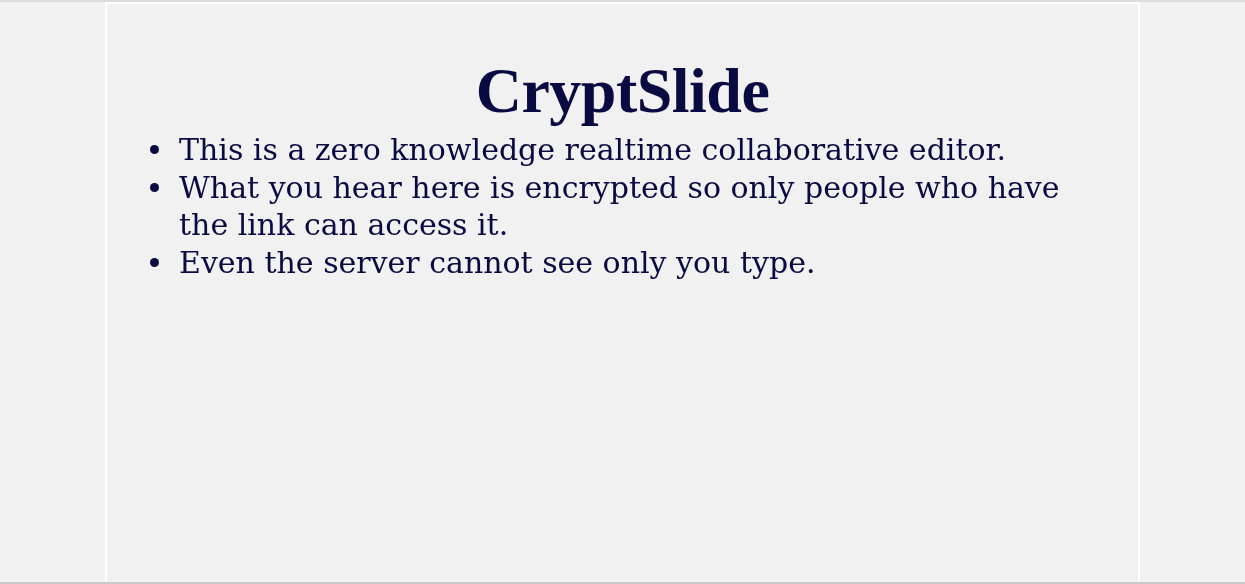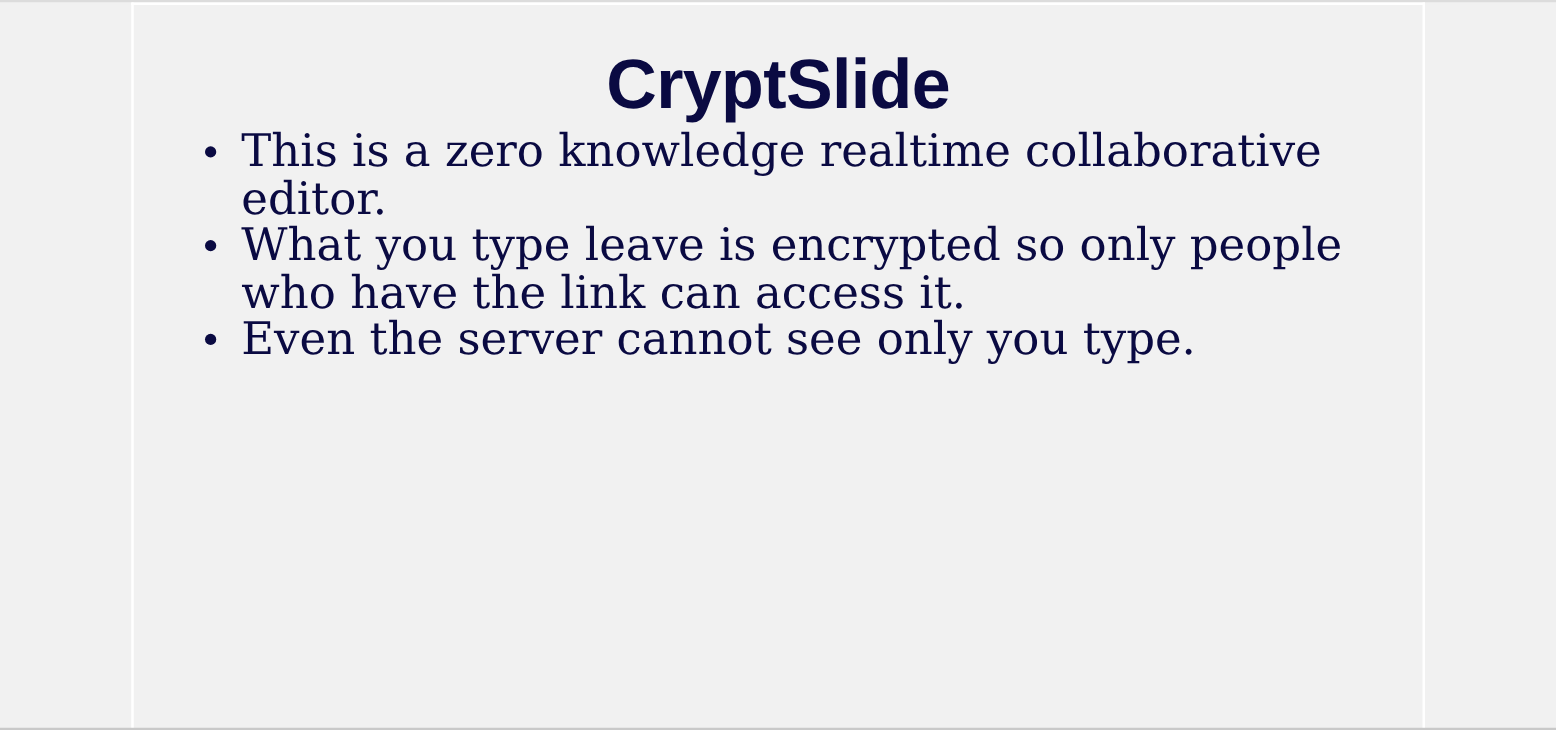--- a/index.html
+++ b/index.html
@@ -45,39 +45,39 @@
     background: #f1f1f1;
     box-sizing: border-box;
     border-left: 2px solid #ffffff;
     border-right: 2px solid #ffffff;
     border-top: 2px solid #ffffff;
     overflow: hidden;
   }
 
   #slide-title {
     margin: 0;
-    padding-top: 34px;
+    padding-top: 54px;
     text-align: center;
-    font-family: Liberation Sans, sans-serif;
+    font-family: Liberation Serif, serif;
     font-weight: bold;
-    font-size: 56px;
+    font-size: 64px;
     line-height: 1.02;
     letter-spacing: -0.5px;
     color: #0a0a42;
   }
 
   #slide-bullets {
     list-style: none;
-    margin: 14px;
+    margin: 0;
     padding: 0;
     padding-left: 40px;
     padding-right: 44px;
     margin-top: 8px;
     font-family: "DejaVu Serif", "Liberation Serif", serif;
-    font-size: 36px;
+    font-size: 30px;
     line-height: 37.6px;
     color: #0a0a42;
   }
 
   #slide-bullets li {
     position: relative;
     padding-left: 32px;
     margin: 0;
   }
 
@@ -107,21 +107,21 @@
 
     <h1 id="slide-title">CryptSlide</h1>
 
     <ul id="slide-bullets">
       <li>
         <span class="bullet-marker"></span>
         <span class="bullet-text">This is a zero knowledge realtime collaborative editor.</span>
       </li>
       <li>
         <span class="bullet-marker"></span>
-        <span class="bullet-text">What you type leave is encrypted so only people who have the link can access it.</span>
+        <span class="bullet-text">What you hear here is encrypted so only people who have the link can access it.</span>
       </li>
       <li>
         <span class="bullet-marker"></span>
         <span class="bullet-text">Even the server cannot see only you type.</span>
       </li>
     </ul>
 
   </div>
 </div>
 

